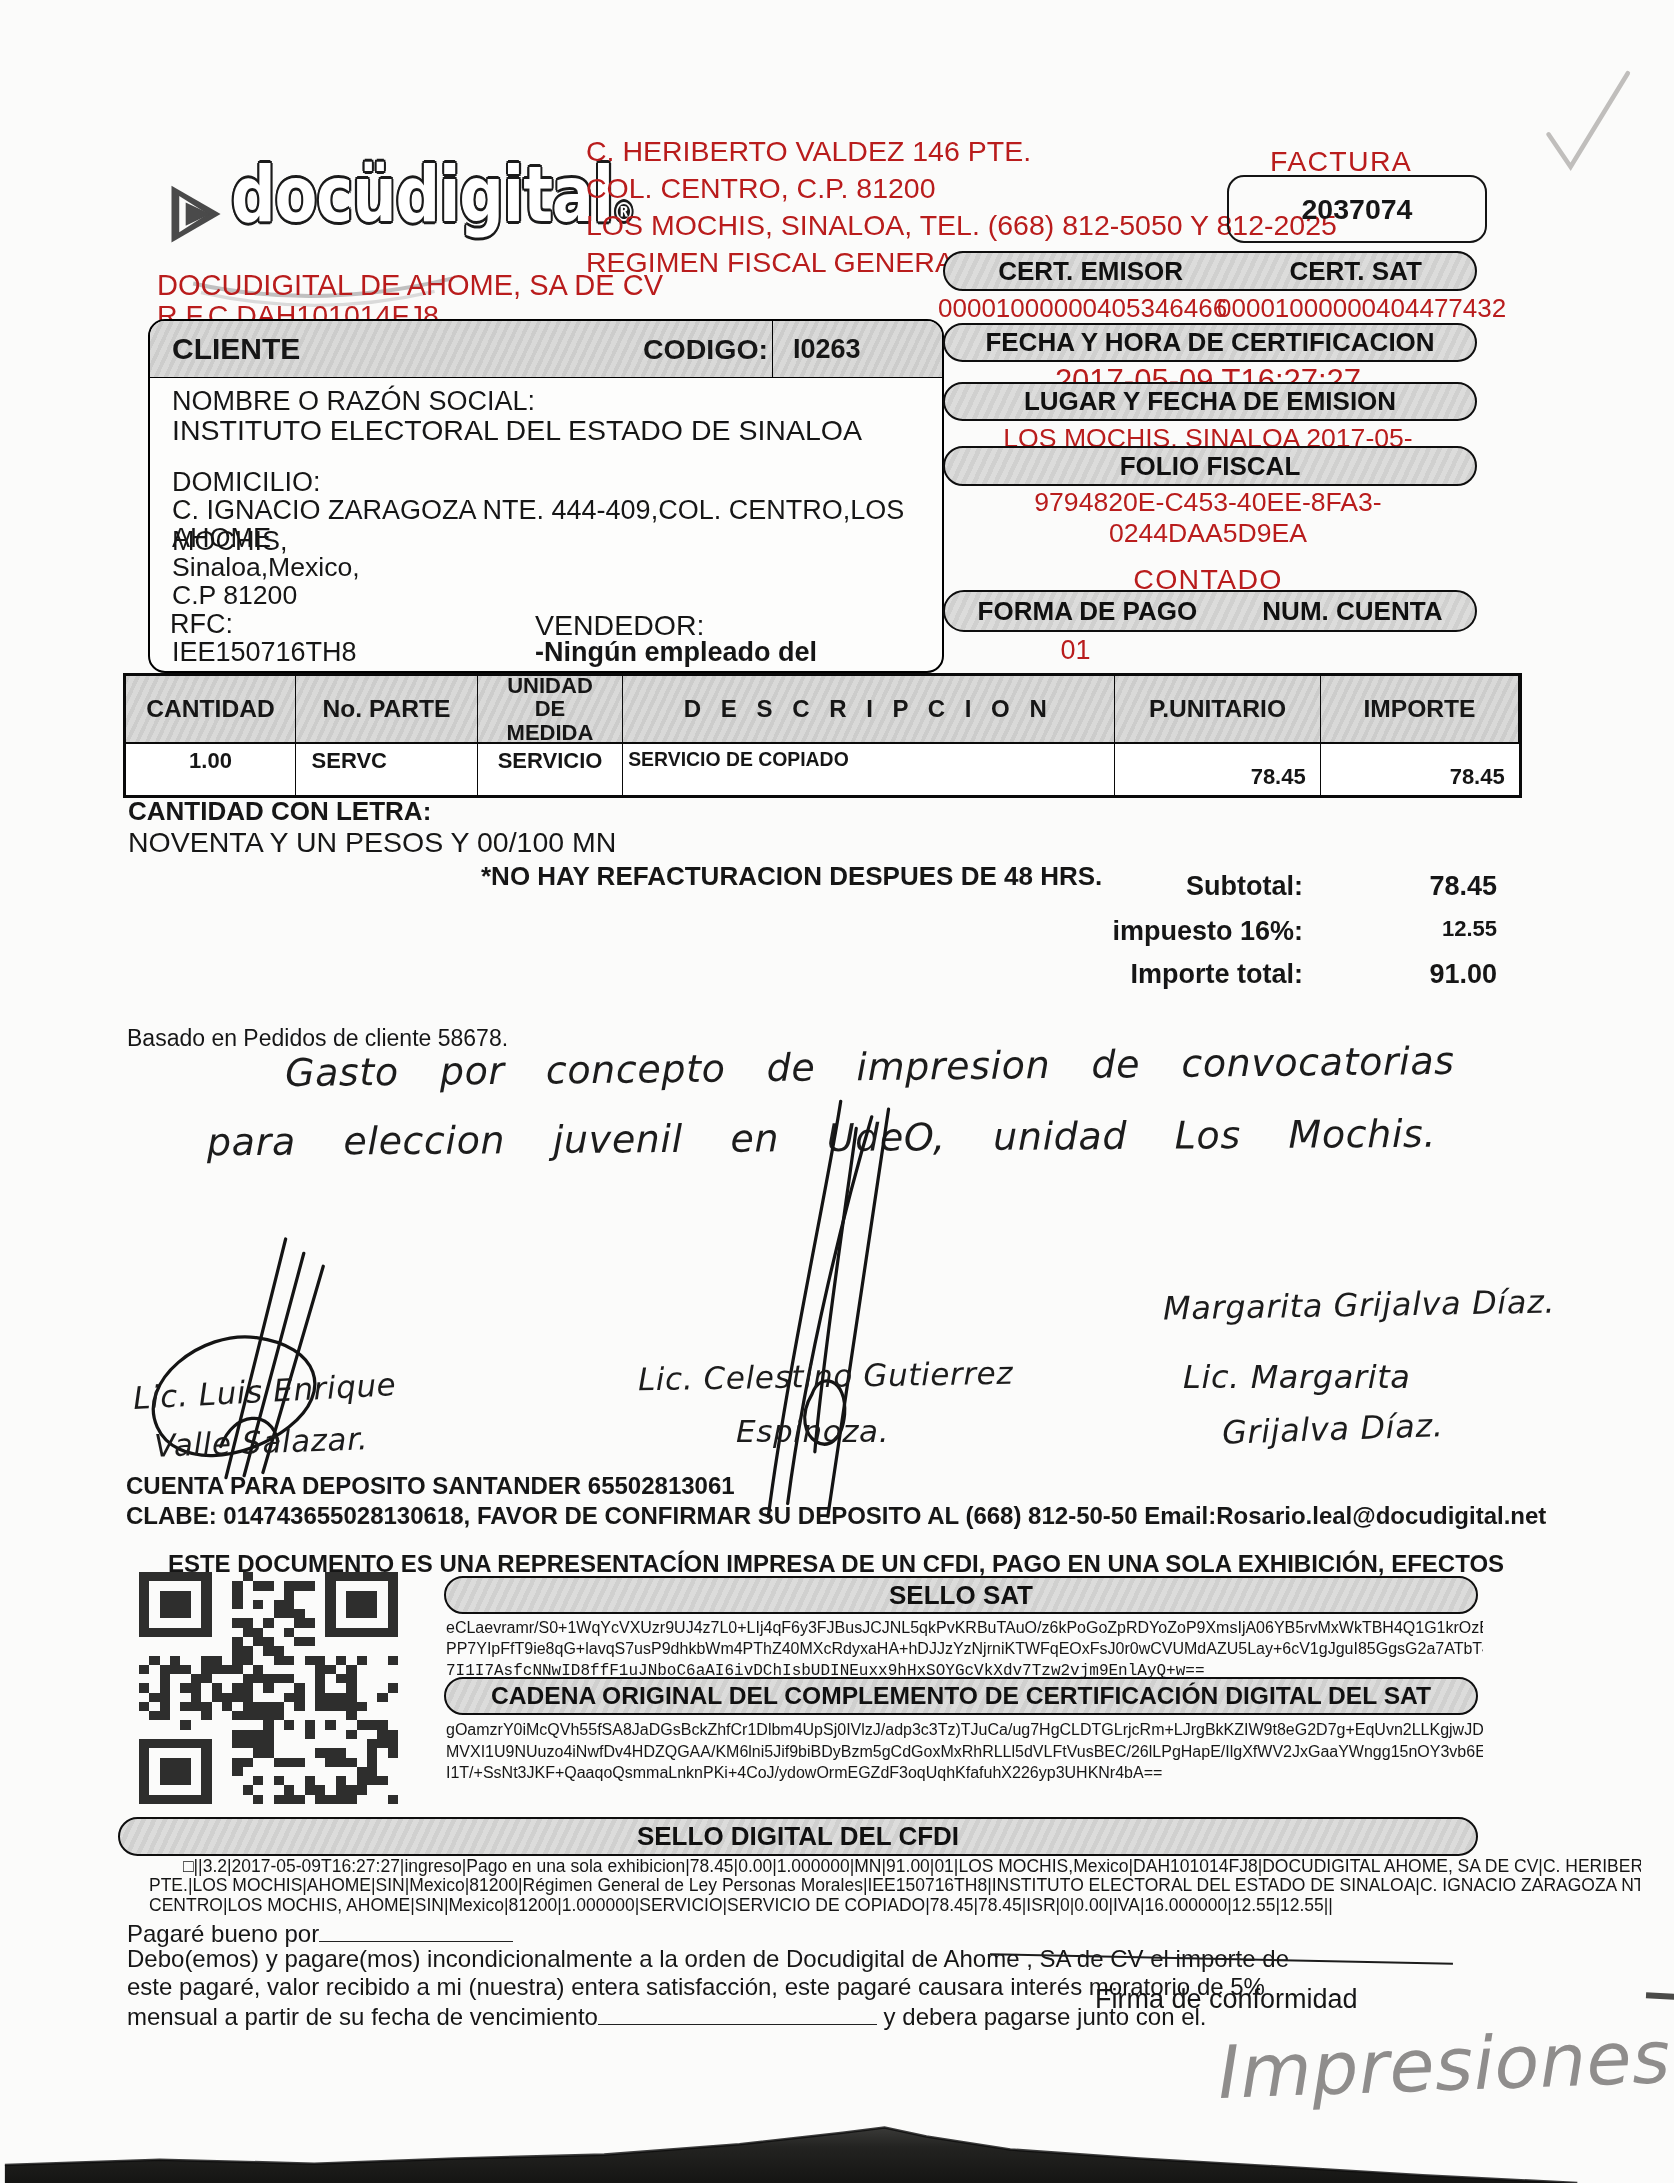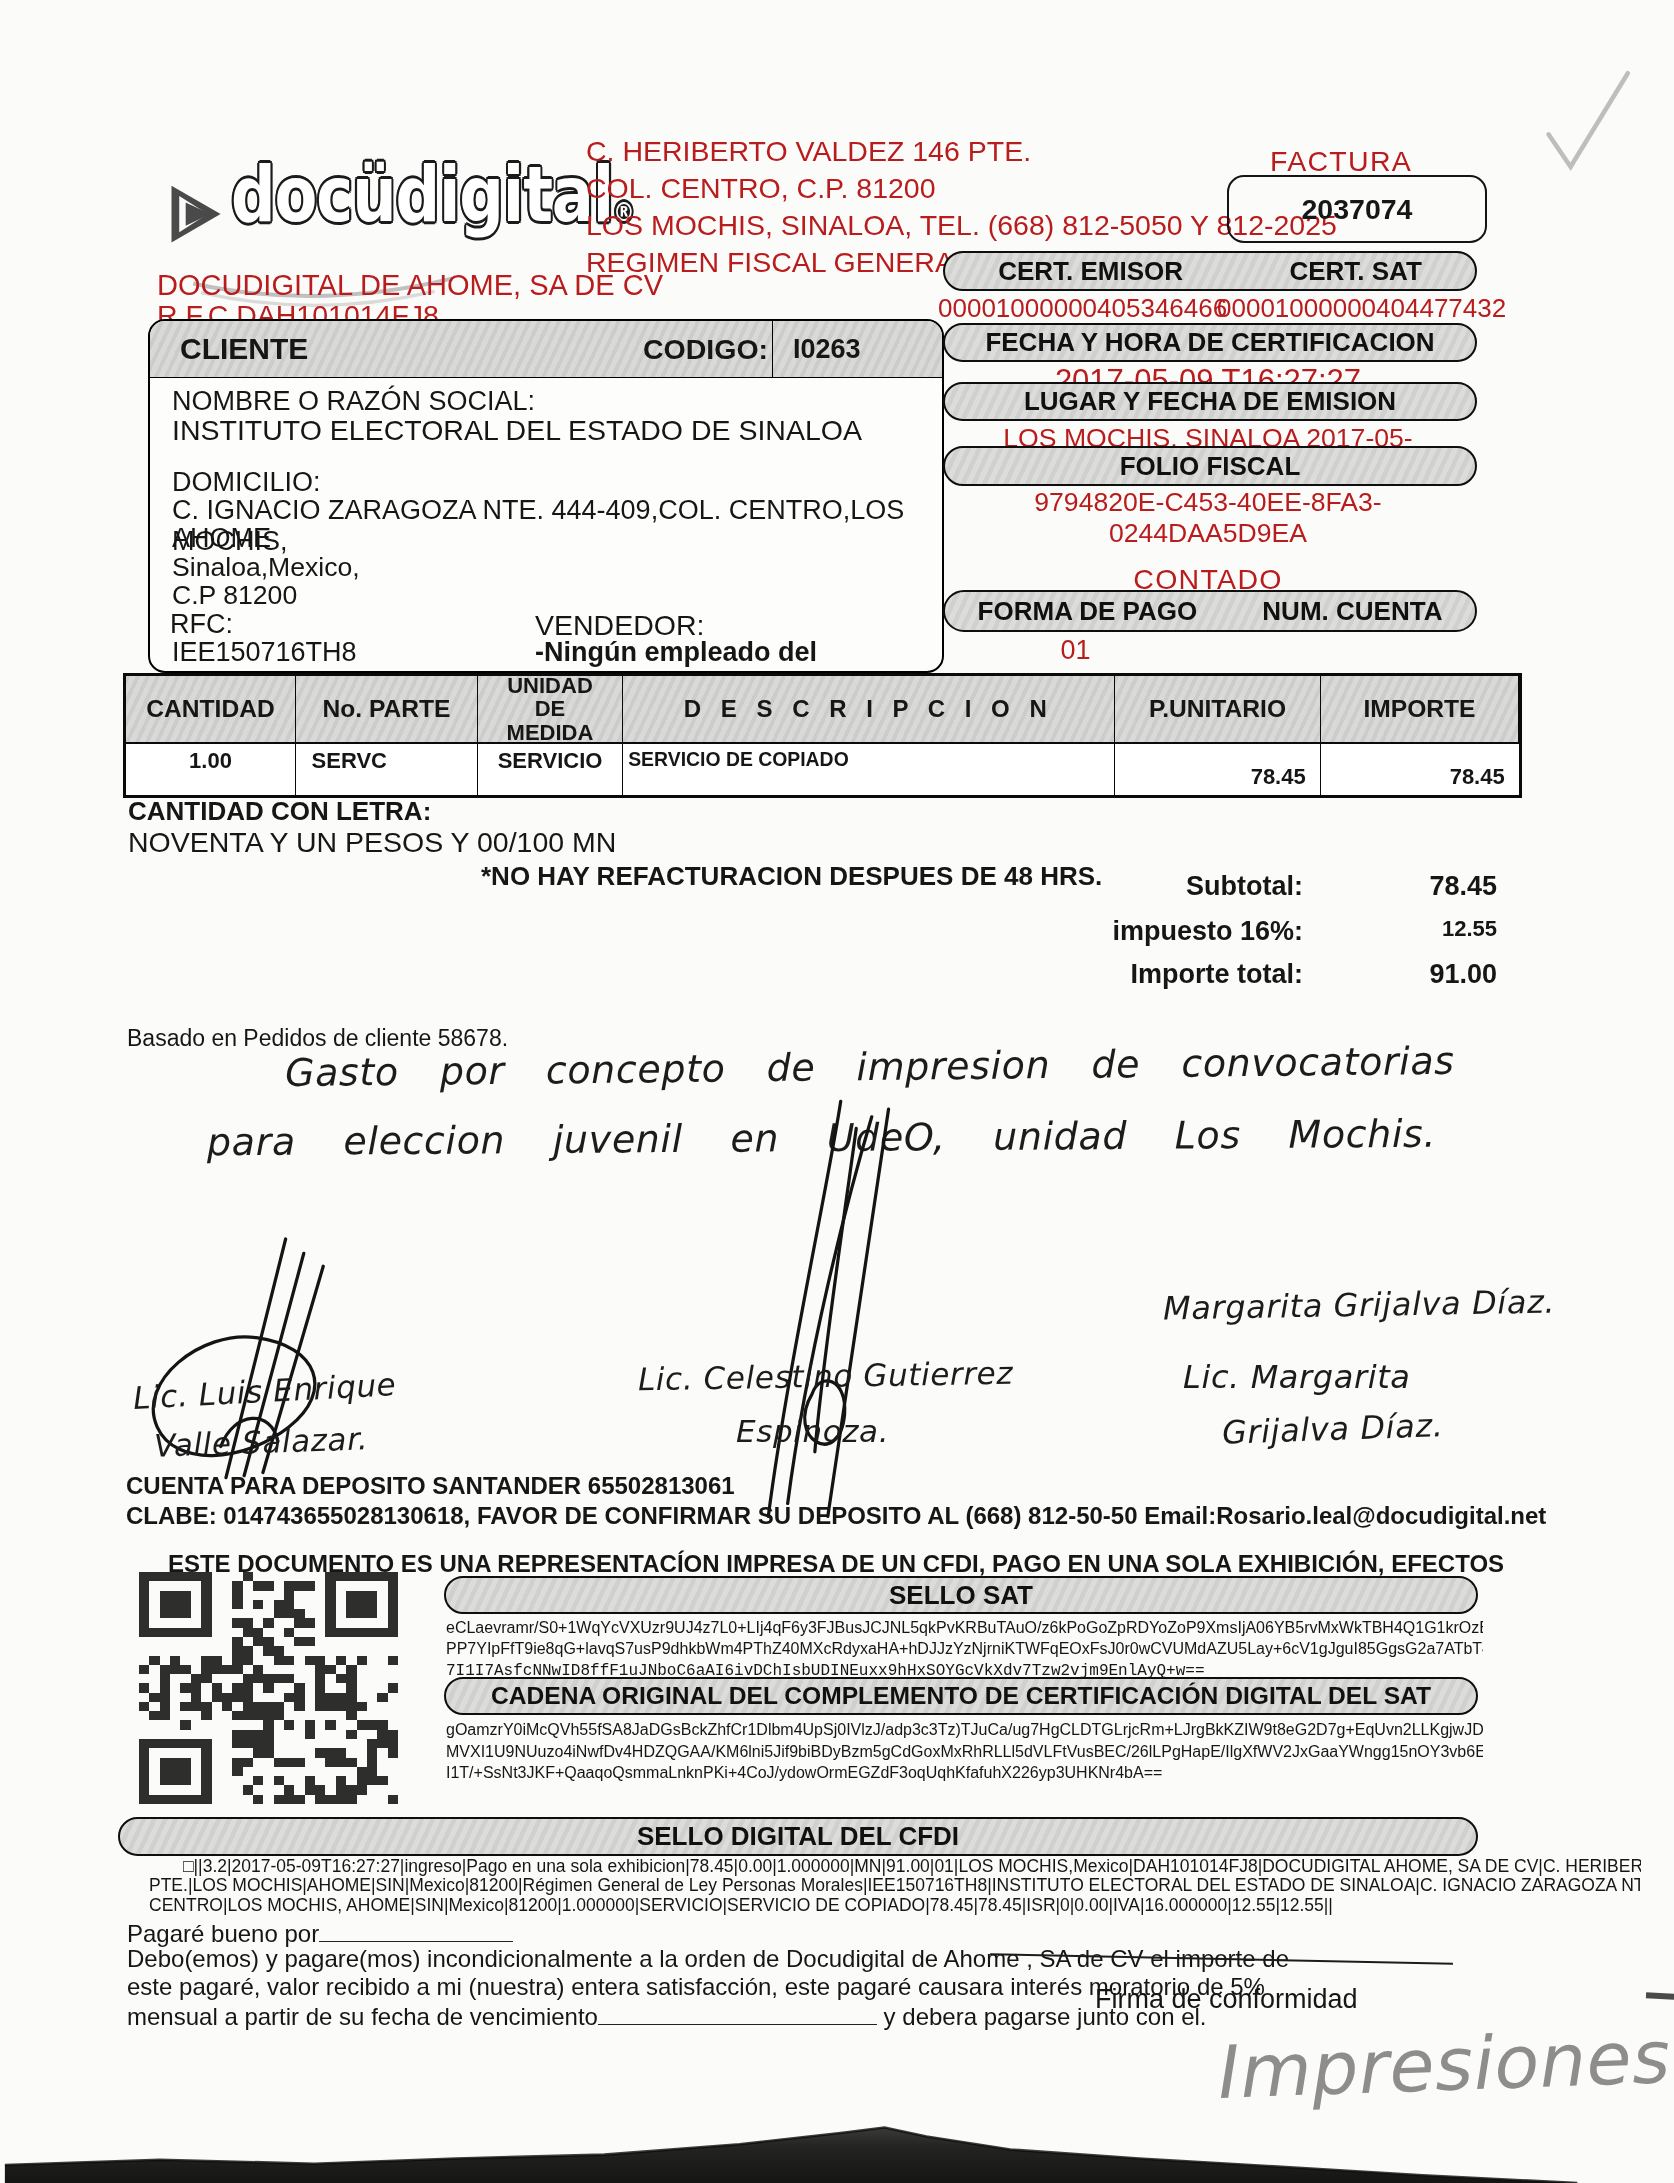--- a/index.html
+++ b/index.html
@@ -75,21 +75,21 @@
   <div class="abs" style="left:1227px;top:175px;width:256px;height:64px;border:2.6px solid #141414;border-radius:17px;
        display:flex;align-items:center;justify-content:center;font-size:28.5px;font-weight:600;">
     <span>2037074</span>
   </div>
 
   <div class="abs print" style="left:157px;top:269px;font-size:29px;">DOCUDIGITAL DE AHOME, SA DE CV</div>
   <div class="abs print" style="left:157px;top:299px;font-size:28.5px;">R.F.C DAH101014FJ8</div>
 
   <div class="abs client-box" style="left:148px;top:319px;width:792px;height:350px;">
     <div class="client-bar">
-      <span class="b" style="font-size:30px;padding-left:30px;">CLIENTE</span>
+      <span class="b" style="font-size:30px;padding-left:22px;">CLIENTE</span>
       <span class="b abs" style="left:493px;font-size:28.5px;">CODIGO:</span>
       <span class="abs" style="left:622px;top:0;height:56px;border-left:1.9px solid #000;"></span>
       <span class="b abs" style="left:643px;font-size:27px;">I0263</span>
     </div>
     <div class="abs" style="left:22px;top:65px;font-size:27px;">NOMBRE O RAZÓN SOCIAL:</div>
     <div class="abs" style="left:22px;top:93px;font-size:28.5px;">INSTITUTO ELECTORAL DEL ESTADO DE SINALOA</div>
     <div class="abs" style="left:22px;top:146px;font-size:27px;">DOMICILIO:</div>
     <div class="abs" style="left:22px;top:174px;font-size:27px;">C. IGNACIO ZARAGOZA NTE. 444-409,COL. CENTRO,LOS MOCHIS,</div>
     <div class="abs" style="left:22px;top:202px;font-size:27px;">AHOME</div>
     <div class="abs" style="left:22px;top:231px;font-size:26.6px;">Sinaloa,Mexico,</div>

